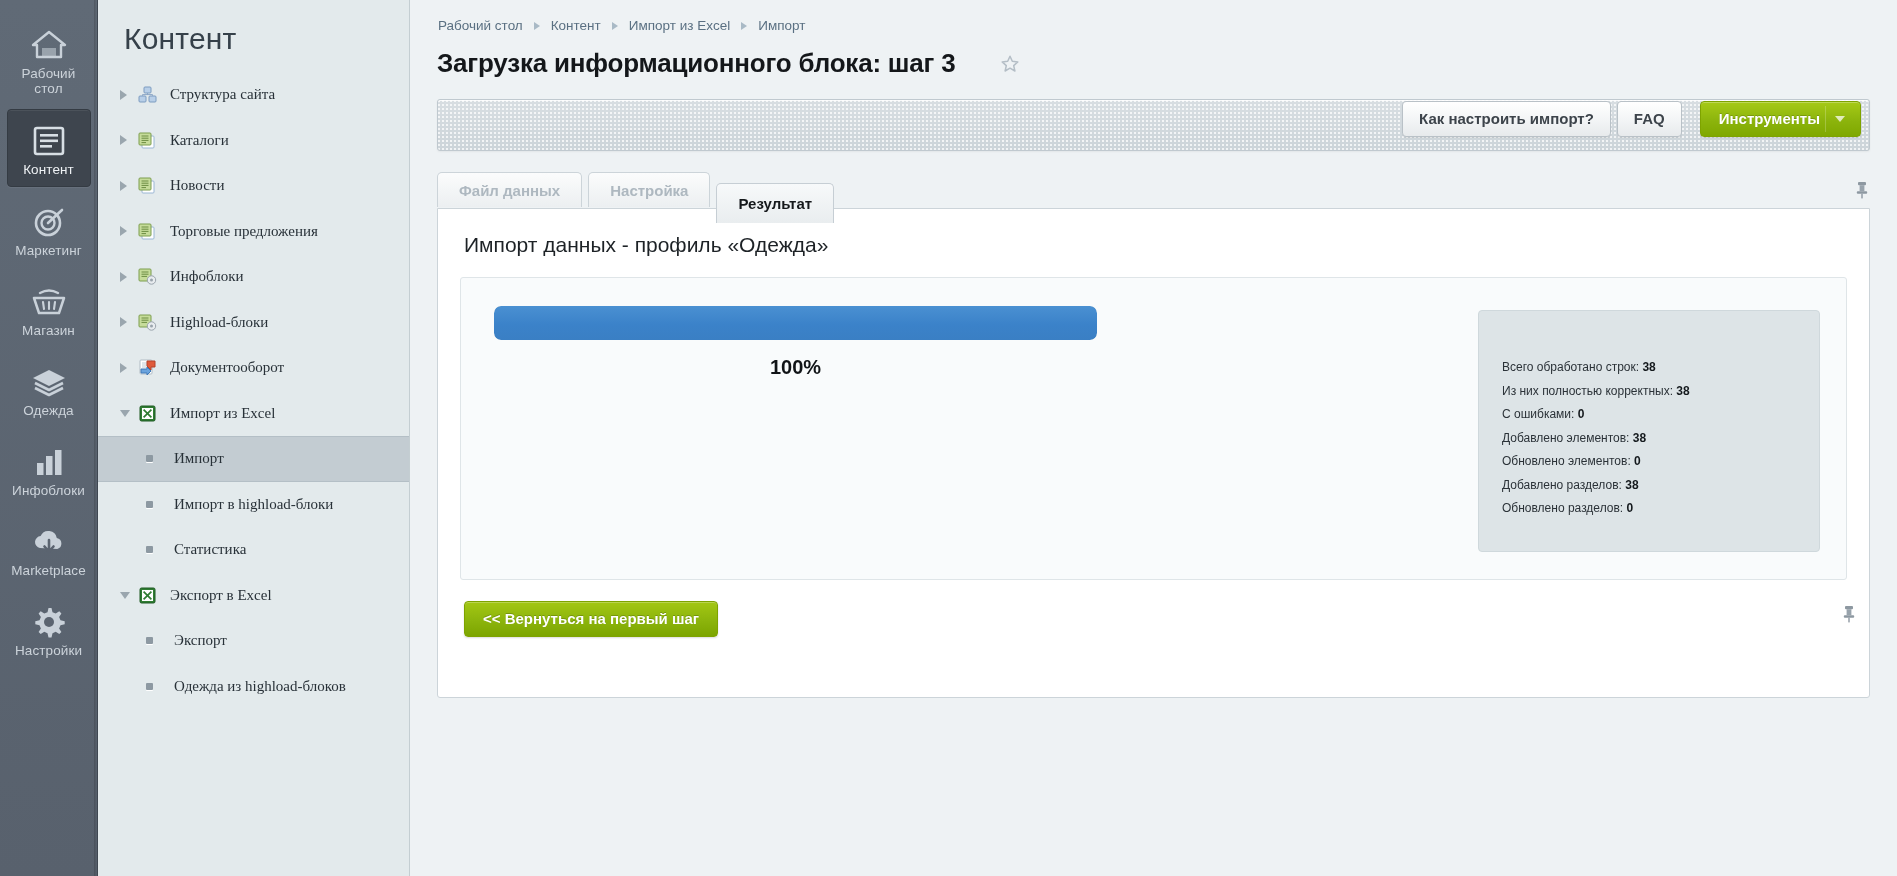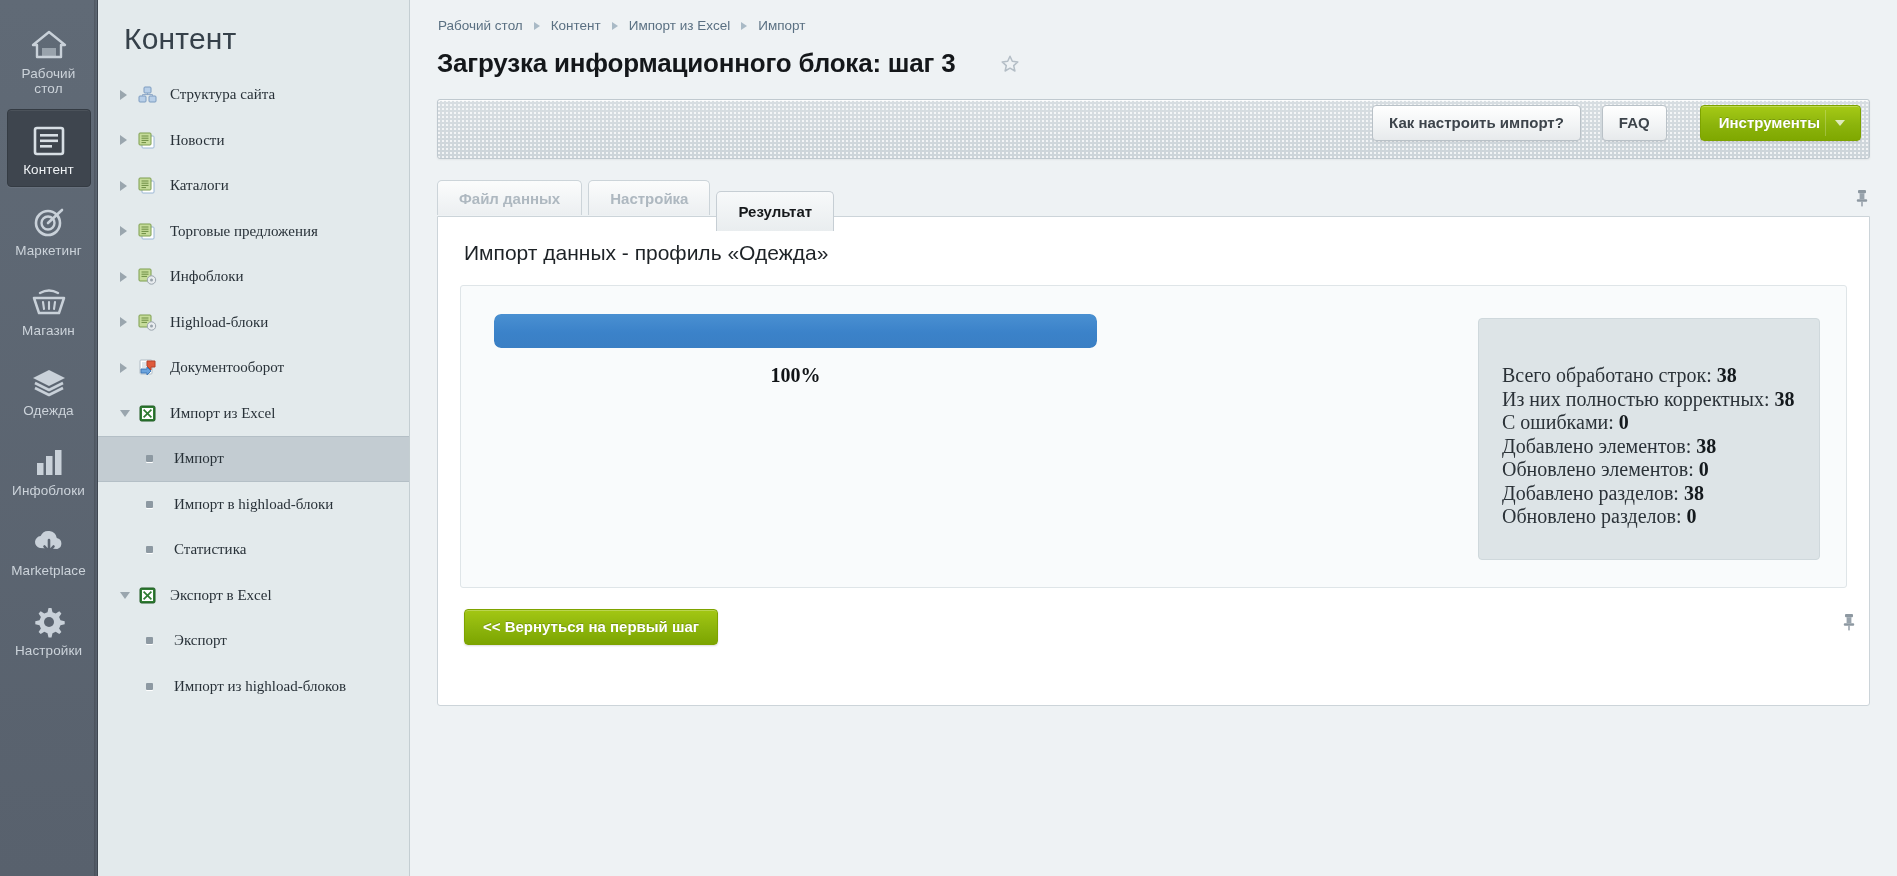--- a/index.html
+++ b/index.html
@@ -157,34 +157,34 @@
     font-size: 26px;
     font-weight: bold;
     color: #14171a;
     letter-spacing: -.2px;
   }
   .star { margin-left: 12px; cursor: pointer; line-height: 0; }
 
   
   .toolbar {
     margin: 20px 27px 0 27px;
-    height: 60px;
+    height: 52px;
     background: #d3dade;
     background-image:
       radial-gradient(circle at 1px 1px, rgba(255,255,255,.75) 0.7px, rgba(0,0,0,0) 1px),
       linear-gradient(180deg,#d8dee2 0%, #ccd4d9 100%);
     background-size: 4px 4px, 100% 100%;
     border: 1px solid #c0c9cf;
     border-radius: 3px;
     box-shadow: 0 1px 0 rgba(255,255,255,.85) inset, 0 1px 2px rgba(0,0,0,.05);
     display: flex;
     align-items: center;
     justify-content: flex-end;
     padding: 0 8px 12px 10px;
-    gap: 21px;
+    gap: 6px;
   }
   .btn {
     border: 1px solid #b9c1c7;
     border-radius: 4px;
     background: linear-gradient(180deg, #ffffff 0%, #f3f5f6 52%, #e7eaec 100%);
     color: #3d444b;
     font-size: 15px;
     font-weight: bold;
     padding: 0 16px;
     height: 36px;
@@ -278,21 +278,20 @@
     color: #1d2226;
     padding: 24px 0 20px 26px;
   }
   .panel {
     margin: 0 22px 0 22px;
     border: 1px solid #dfe5e8;
     background: #f9fbfc;
     border-radius: 3px;
     height: 303px;
     position: relative;
-    font-family: Liberation Serif, serif;
   }
   .progress-wrap {
     position: absolute;
     left: 33px; top: 28px;
     width: 603px;
   }
   .progress-track {
     height: 34px;
     border-radius: 7px;
     background: #e7edf1;
@@ -317,21 +316,21 @@
     position: absolute;
     right: 26px; top: 32px;
     width: 342px;
     min-height: 242px;
     background: #dde4e7;
     border: 1px solid #cfd8dc;
     border-radius: 4px;
     padding: 45px 0 0 23px;
   }
   .stat-line {
-    font-size: 20px;
+    font-size: 12px;
     color: #2b3238;
     line-height: 23.5px;
     white-space: nowrap;
   }
   .stat-line b { color: #14191d; }
 
   .card-foot {
     padding: 21px 0 24px 26px;
     position: relative;
   }
@@ -471,33 +470,33 @@
 
       <li class="tree-row">
         <span class="tw closed"><i></i></span>
         <span class="t-ico">
           <svg width="19" height="17" viewBox="0 0 19 17">
             <rect x="4" y="4" width="12" height="12" rx="1" fill="#ffffff" stroke="#9bb6d4" stroke-width="1"></rect>
             <rect x="1" y="1" width="12" height="12" rx="1" fill="#c6dc9a" stroke="#7d9e4e" stroke-width="1"></rect>
             <path d="M3.5 4 H10.5 M3.5 6.2 H10.5 M3.5 8.4 H10.5 M3.5 10.6 H8" stroke="#6c8c42" stroke-width="1"></path>
           </svg>
         </span>
-        <span class="t-label">Новости</span>
+        <span class="t-label">Каталоги</span>
       </li>
 
       <li class="tree-row">
         <span class="tw closed"><i></i></span>
         <span class="t-ico">
           <svg width="19" height="17" viewBox="0 0 19 17">
             <rect x="4" y="4" width="12" height="12" rx="1" fill="#ffffff" stroke="#9bb6d4" stroke-width="1"></rect>
             <rect x="1" y="1" width="12" height="12" rx="1" fill="#c6dc9a" stroke="#7d9e4e" stroke-width="1"></rect>
             <path d="M3.5 4 H10.5 M3.5 6.2 H10.5 M3.5 8.4 H10.5 M3.5 10.6 H8" stroke="#6c8c42" stroke-width="1"></path>
           </svg>
         </span>
-        <span class="t-label">Каталоги</span>
+        <span class="t-label">Новости</span>
       </li>
 
       <li class="tree-row">
         <span class="tw closed"><i></i></span>
         <span class="t-ico">
           <svg width="19" height="17" viewBox="0 0 19 17">
             <rect x="4" y="4" width="12" height="12" rx="1" fill="#ffffff" stroke="#9bb6d4" stroke-width="1"></rect>
             <rect x="1" y="1" width="12" height="12" rx="1" fill="#c6dc9a" stroke="#7d9e4e" stroke-width="1"></rect>
             <path d="M3.5 4 H10.5 M3.5 6.2 H10.5 M3.5 8.4 H10.5 M3.5 10.6 H8" stroke="#6c8c42" stroke-width="1"></path>
           </svg>
@@ -583,21 +582,21 @@
         <span class="t-label">Экспорт в Excel</span>
       </li>
 
       <li class="tree-row child">
         <span class="t-ico"><span class="bullet"></span></span>
         <span class="t-label">Экспорт</span>
       </li>
 
       <li class="tree-row child">
         <span class="t-ico"><span class="bullet"></span></span>
-        <span class="t-label">Импорт из highload-блоков</span>
+        <span class="t-label">Одежда из highload-блоков</span>
       </li>
 
     </ul>
   </aside>
 
   <section class="main">
 
     <div class="breadcrumb">
       <span class="bc-item">Рабочий стол</span>
       <span class="bc-sep"></span>

